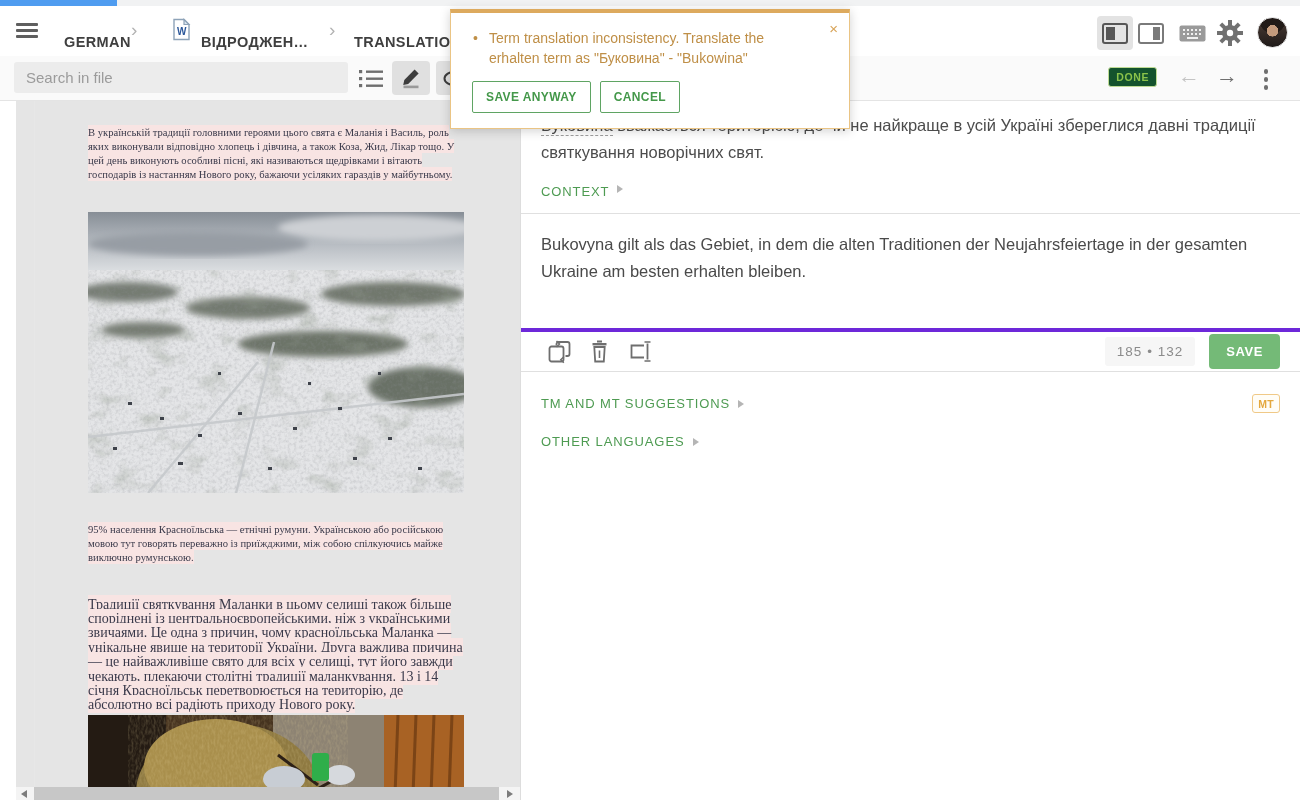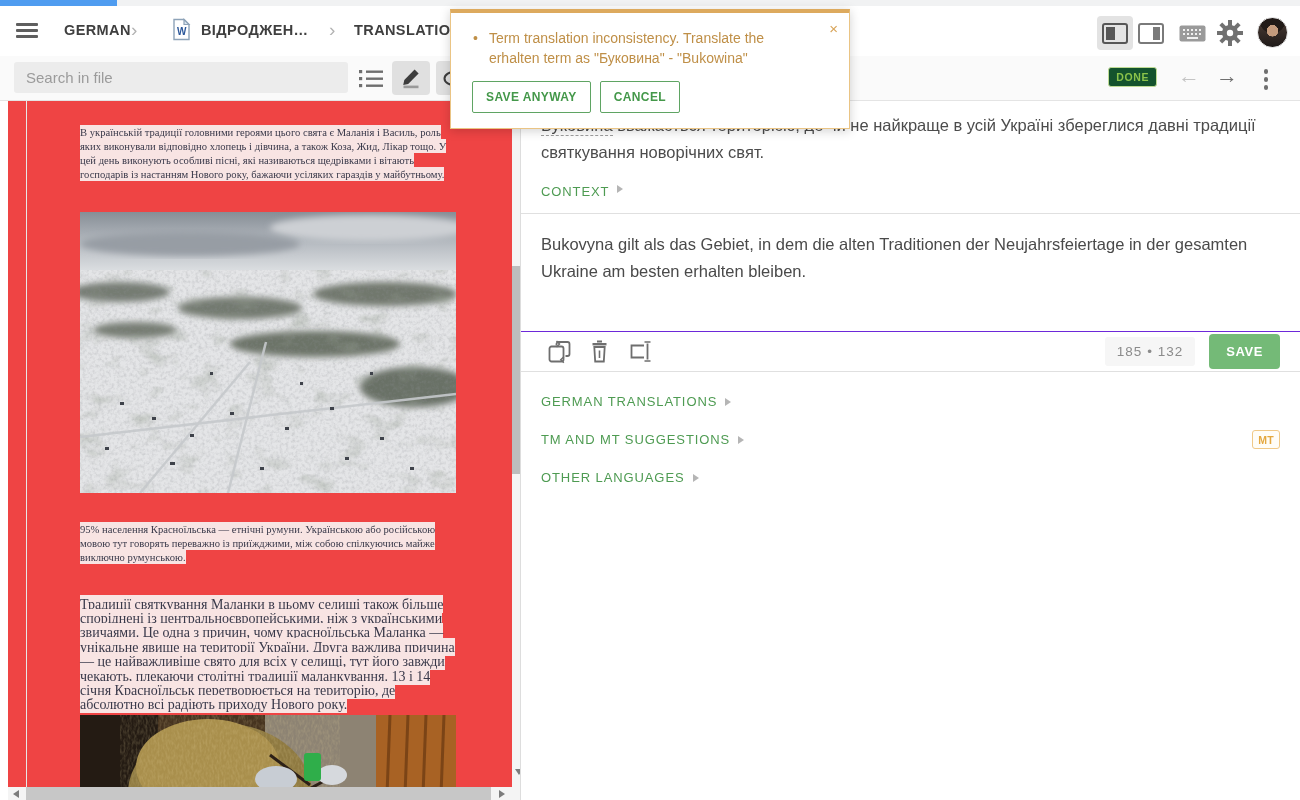--- a/index.html
+++ b/index.html
@@ -8,21 +8,21 @@
   .root { position:relative; width:1300px; height:800px; background:#fff; }
 
   
   .progress-track { position:absolute; top:0; left:0; width:1300px; height:6px; background:#f1f2f3; }
   .progress-fill  { width:117px; height:6px; background:#4f9cf0; }
 
   
   .header { position:absolute; top:6px; left:0; width:1300px; height:50px; background:#fff; }
   .hamburger { position:absolute; left:16px; top:17px; width:22px; height:16px; cursor:pointer; }
   .hamburger i { display:block; height:2.5px; background:#5f5f5f; margin-bottom:3.5px; border-radius:1px; }
-  .crumb { position:absolute; top:16px; font-size:14.5px; font-weight:bold; color:#3f3f3f; letter-spacing:.4px; cursor:pointer; }
+  .crumb { position:absolute; top:28px; font-size:14.5px; font-weight:bold; color:#3f3f3f; letter-spacing:.4px; cursor:pointer; }
   .crumb-lang { left:64px; }
   .crumb-file { left:201px; max-width:120px; white-space:nowrap; overflow:hidden; }
   .crumb-page { left:354px; }
   .chev { position:absolute; top:13px; font-size:19px; color:#b3b3b3; font-weight:normal; }
   .chev1 { left:131px; } .chev2 { left:329px; }
   .word-ic { position:absolute; left:172px; top:12px; }
 
   .hbtn { position:absolute; top:10px; width:36px; height:34px; border-radius:4px;
           display:flex; align-items:center; justify-content:center; cursor:pointer; }
   .hbtn.active { background:#e3e3e3; }
@@ -48,21 +48,21 @@
   .navarrow { position:absolute; top:7px; font-size:22px; cursor:pointer; }
   .arrow-prev { right:100px; color:#c4c4c4; }
   .arrow-next { right:62px; color:#6f6f6f; }
   .kebab { position:absolute; right:30px; top:11px; display:flex; flex-direction:column; gap:3.5px; cursor:pointer; padding:2px; }
   .kebab i { width:4.5px; height:4.5px; border-radius:50%; background:#6f6f6f; }
 
   
   .main { position:absolute; top:101px; left:0; width:1300px; height:699px; }
 
   
-  .doc-panel { position:absolute; left:8px; top:0; width:520px; height:699px; background:#ef4444; }
+  .doc-panel { position:absolute; left:16px; top:0; width:520px; height:699px; background:#e5e5e5; }
   .doc-edge { position:absolute; left:18px; top:0; height:686px; width:1px; background:#e7e7e7; }
   .doc-content { position:absolute; left:19px; top:0; width:485px; height:686px; overflow:hidden; }
   .doc-para { position:absolute; left:53px; width:376px; font-family:"Liberation Serif",serif;
               font-size:10.6px; line-height:14.2px; color:#39394a; cursor:pointer; }
   .doc-para .hl { background:#f8e4e3; padding:1.5px 0; }
   .para1 { top:24px; } .para2 { top:421px; } .para3 { top:484px; font-size:14px; line-height:14.4px;margin-top:12px; }
   .doc-img { position:absolute; left:53px; width:376px; overflow:hidden; }
   .img1 { top:111px; height:281px; }
   .img2 { top:614px; height:160px; }
 
@@ -80,21 +80,21 @@
 
   
   .right-panel { position:absolute; left:520px; top:0; width:780px; height:699px; background:#fff; border-left:1px solid #ddd; }
   .source-block { padding:11px 20px 14px 20px; border-bottom:1px solid #e0e0e0; }
   .source-text { font-size:16.5px; line-height:27px; color:#4c4c4c; max-width:756px; }
   .term { border-bottom:1px dashed #9e9e9e; padding-bottom:1px; cursor:pointer; }
   .context-row { margin-top:18px; display:flex; align-items:flex-start; gap:8px; cursor:pointer; width:max-content; }
   .sec-label { font-size:13px; letter-spacing:.9px; color:#4e9b52; }
   .tri { width:0; height:0; border-left:6px solid #b5b5b5; border-top:4.5px solid transparent; border-bottom:4.5px solid transparent; margin-top:1px; }
 
-  .translation-block { padding:17px 20px 16px 20px; height:118px; border-bottom:1px solid #6d28d9; }
+  .translation-block { padding:17px 20px 16px 20px; height:118px; border-bottom:4px solid #6d28d9; }
   .translation-text { font-size:16.5px; line-height:27px; color:#4a4a4a; max-width:756px; outline:none; cursor:text; }
 
   .action-bar { height:40px; display:flex; align-items:center; padding:0 20px 0 27px; border-bottom:1px solid #e0e0e0; }
   .aicons { display:flex; align-items:center; gap:19px; }
   .aicon { cursor:pointer; display:flex; }
   .counter-pill { margin-left:auto; background:#f6f6f6; border-radius:3px; padding:7px 12px;
                   color:#8b8b8b; font-size:13.5px; letter-spacing:1px; }
   .save-btn { margin-left:14px; background:#74ba77; color:#fff; border:none; border-radius:4px;
               font-family:inherit; font-weight:bold; font-size:13px; letter-spacing:.6px; padding:10px 17px; cursor:pointer; }
 
@@ -404,24 +404,20 @@
               </g>
             </svg>
           </span>
         </div>
         <div class="counter-pill"><span>185</span> <span>•</span> <span>132</span></div>
         <button class="save-btn">SAVE</button>
       </div>
 
       <div class="sections">
         <div class="section-row">
-          <span class="sec-label">GERMAN TRANSLATIONS</span>
-          <span class="tri"></span>
-        </div>
-        <div class="section-row">
           <span class="sec-label">TM AND MT SUGGESTIONS</span>
           <span class="tri"></span>
           <span class="mt-badge">MT</span>
         </div>
         <div class="section-row">
           <span class="sec-label">OTHER LANGUAGES</span>
           <span class="tri"></span>
         </div>
       </div>
 

